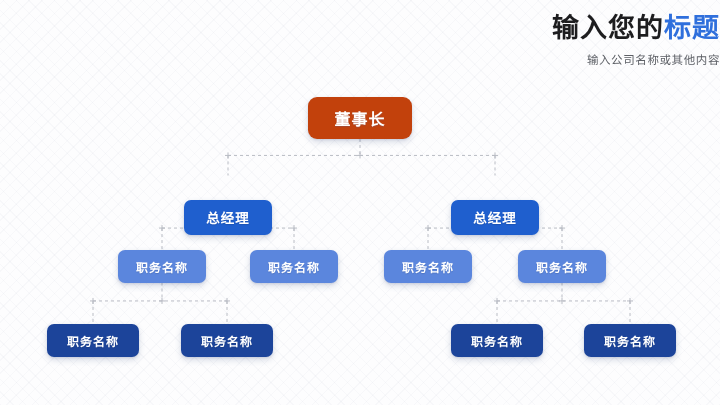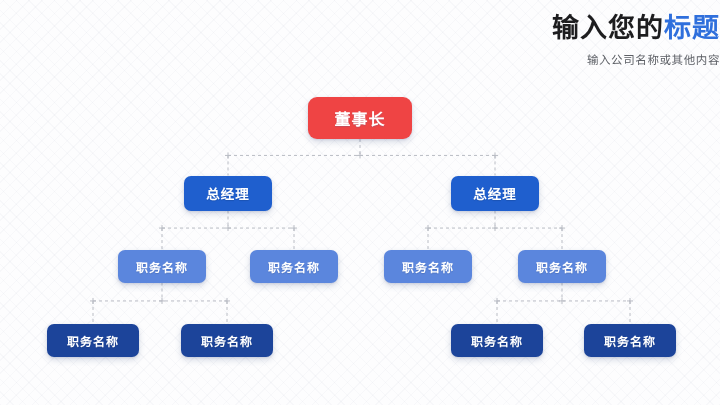--- a/index.html
+++ b/index.html
@@ -87,20 +87,21 @@
   }
   .node.lvl1 {
     background-color: #b3bfe8;
     font-size: 16px;
     border-radius: 9px;
     text-shadow: 0 1px 1px rgba(90,100,150,0.28);
   }
   .node.lvl2 {
     background-color: #1f5fce;
     font-size: 13.5px;
+    margin-top: 24px;
   }
   .node.lvl3 {
     background-color: #5b86dd;
     font-size: 12px;
   }
   .node.lvl4 {
     background-color: #1c449a;
     font-size: 12px;
   }
 </style>
@@ -193,21 +194,21 @@
         <g>
           <line x1="627" y1="300.95" x2="633" y2="300.95" stroke="#b9bcc4" stroke-width="1"></line>
           <line x1="630" y1="297.95" x2="630" y2="303.95" stroke="#b9bcc4" stroke-width="1"></line>
         </g>
         <g>
           <line x1="559" y1="300.95" x2="565" y2="300.95" stroke="#b9bcc4" stroke-width="1"></line>
           <line x1="562" y1="297.95" x2="562" y2="303.95" stroke="#b9bcc4" stroke-width="1"></line>
         </g>
       </svg>
 
-  <div class="node lvl1" style="left: 308px; top: 97px; width: 104px; height: 42px; background-color: #ef4444;">
+  <div class="node lvl1" style="left: 308px; top: 97px; width: 104px; height: 42px; background-color: #c2410c;">
         <span>董事长</span>
       </div>
       <div class="node lvl2" style="left: 184px; top: 175.5px; width: 88px; height: 35px; background-color: rgb(31, 95, 206);">
         <span>总经理</span>
       </div>
       <div class="node lvl2" style="left: 451px; top: 175.5px; width: 88px; height: 35px; background-color: rgb(31, 95, 206);">
         <span>总经理</span>
       </div>
       <div class="node lvl3" style="left: 118px; top: 249.5px; width: 88px; height: 33px; background-color: rgb(91, 134, 221);">
         <span>职务名称</span>

